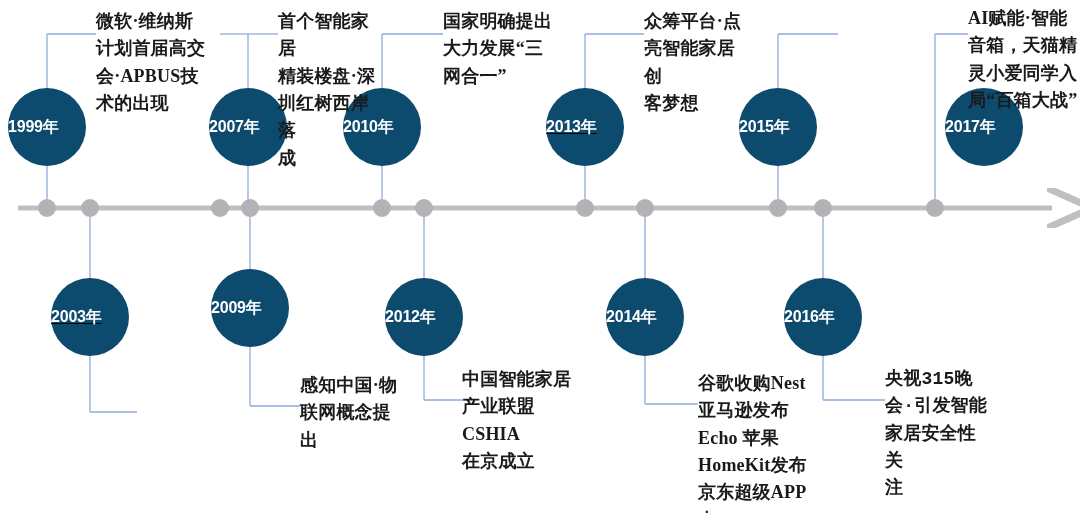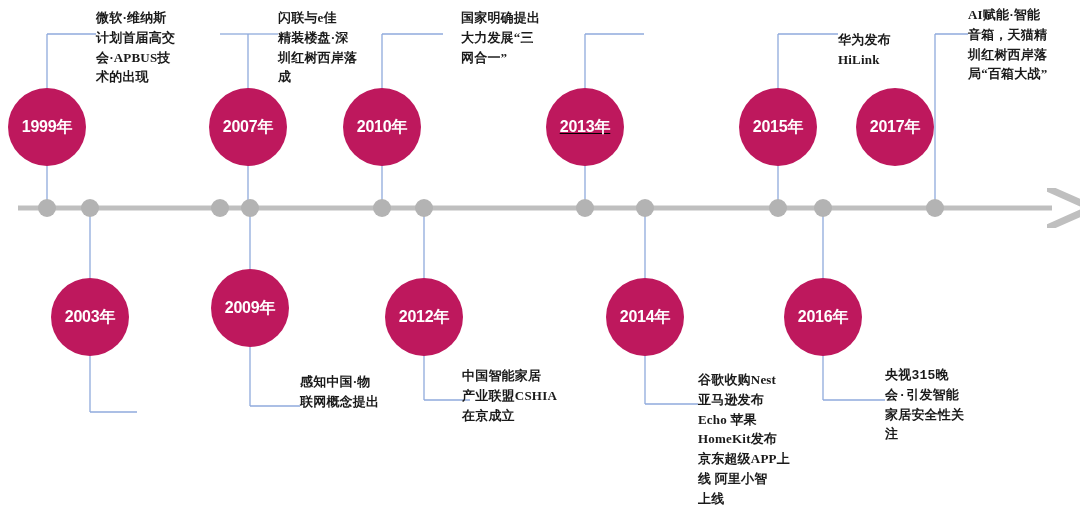--- a/index.html
+++ b/index.html
@@ -22,39 +22,39 @@
     left: 0;
     top: 0;
     width: 1080px;
     height: 513px;
   }
   .year-node {
     position: absolute;
     width: 78px;
     height: 78px;
     border-radius: 50%;
-    background: #be185d;
+    background: #0c4a6e;
     display: flex;
     align-items: center;
-    justify-content: center;
+    justify-content: flex-start;
     box-sizing: border-box;
   }
   .year-label {
     color: #ffffff;
     font-family: "Liberation Sans", "DejaVu Sans", sans-serif;
     font-size: 16px;
     font-weight: bold;
     letter-spacing: -0.2px;
     white-space: nowrap;
   }
   .event-text {
     position: absolute;
     color: #1a1a1a;
     font-family: "Liberation Serif", "DejaVu Serif", serif;
-    font-size: 13px;
+    font-size: 18px;
     font-weight: bold;
     line-height: 1.52;
     white-space: pre-line;
     letter-spacing: 0.2px;
   }
 </style>
 </head>
 <body>
 
 <div id="timeline-canvas">
@@ -133,21 +133,21 @@
     <circle cx="585" cy="208" r="9" fill="#b3b3b3"></circle>
     <circle cx="645" cy="208" r="9" fill="#b3b3b3"></circle>
     <circle cx="778" cy="208" r="9" fill="#b3b3b3"></circle>
     <circle cx="823" cy="208" r="9" fill="#b3b3b3"></circle>
     <circle cx="935" cy="208" r="9" fill="#b3b3b3"></circle>
   </svg>
 
   <div class="year-node" style="left:8px; top:88px;">
     <span class="year-label">1999年</span>
   </div>
-  <div class="year-node" style="left:51px; top:278px;">
+  <div class="year-node" style="left:51px; top:278px;text-decoration:underline;">
     <span class="year-label">2003年</span>
   </div>
   <div class="year-node" style="left:209px; top:88px;">
     <span class="year-label">2007年</span>
   </div>
   <div class="year-node" style="left:211px; top:269px;">
     <span class="year-label">2009年</span>
   </div>
   <div class="year-node" style="left:343px; top:88px;">
     <span class="year-label">2010年</span>
@@ -160,51 +160,52 @@
   </div>
   <div class="year-node" style="left:606px; top:278px;">
     <span class="year-label">2014年</span>
   </div>
   <div class="year-node" style="left:739px; top:88px;">
     <span class="year-label">2015年</span>
   </div>
   <div class="year-node" style="left:784px; top:278px;">
     <span class="year-label">2016年</span>
   </div>
-  <div class="year-node" style="left:856px; top:88px;">
+  <div class="year-node" style="left:945px; top:88px;">
     <span class="year-label">2017年</span>
   </div>
 
   <div class="event-text" style="left:96px; top:8px; width:120px;">微软·维纳斯
 计划首届高交
 会·APBUS技
 术的出现</div>
-  <div class="event-text" style="left:278px; top:8px; width:102px;">闪联与e佳
+  <div class="event-text" style="left:278px; top:8px; width:102px;">首个智能家居
 精装楼盘·深
 圳红树西岸落
 成</div>
   <div class="event-text" style="left:300px; top:372px; width:104px;">感知中国·物
 联网概念提出</div>
-  <div class="event-text" style="left:461px; top:8px; width:110px;">国家明确提出
+  <div class="event-text" style="left:443px; top:8px; width:110px;">国家明确提出
 大力发展“三
 网合一”</div>
   <div class="event-text" style="left:462px; top:366px; width:116px;">中国智能家居
 产业联盟CSHIA
 在京成立</div>
+  <div class="event-text" style="left:644px; top:8px; width:106px;">众筹平台·点
+亮智能家居创
+客梦想</div>
   <div class="event-text" style="left:698px; top:370px; width:112px;">谷歌收购Nest
 亚马逊发布
 Echo  苹果
 HomeKit发布
 京东超级APP上
 线  阿里小智
 上线</div>
-  <div class="event-text" style="left:838px; top:30px; width:104px;">华为发布
-HiLink</div>
   <div class="event-text" style="left:885px; top:366px; width:104px;font-family:Liberation Mono, monospace;">央视315晚
 会·引发智能
 家居安全性关
 注</div>
   <div class="event-text" style="left:968px; top:5px; width:112px;">AI赋能·智能
 音箱，天猫精
-圳红树西岸落
+灵小爱同学入
 局“百箱大战”</div>
 
 </div>
 
 </body></html>

